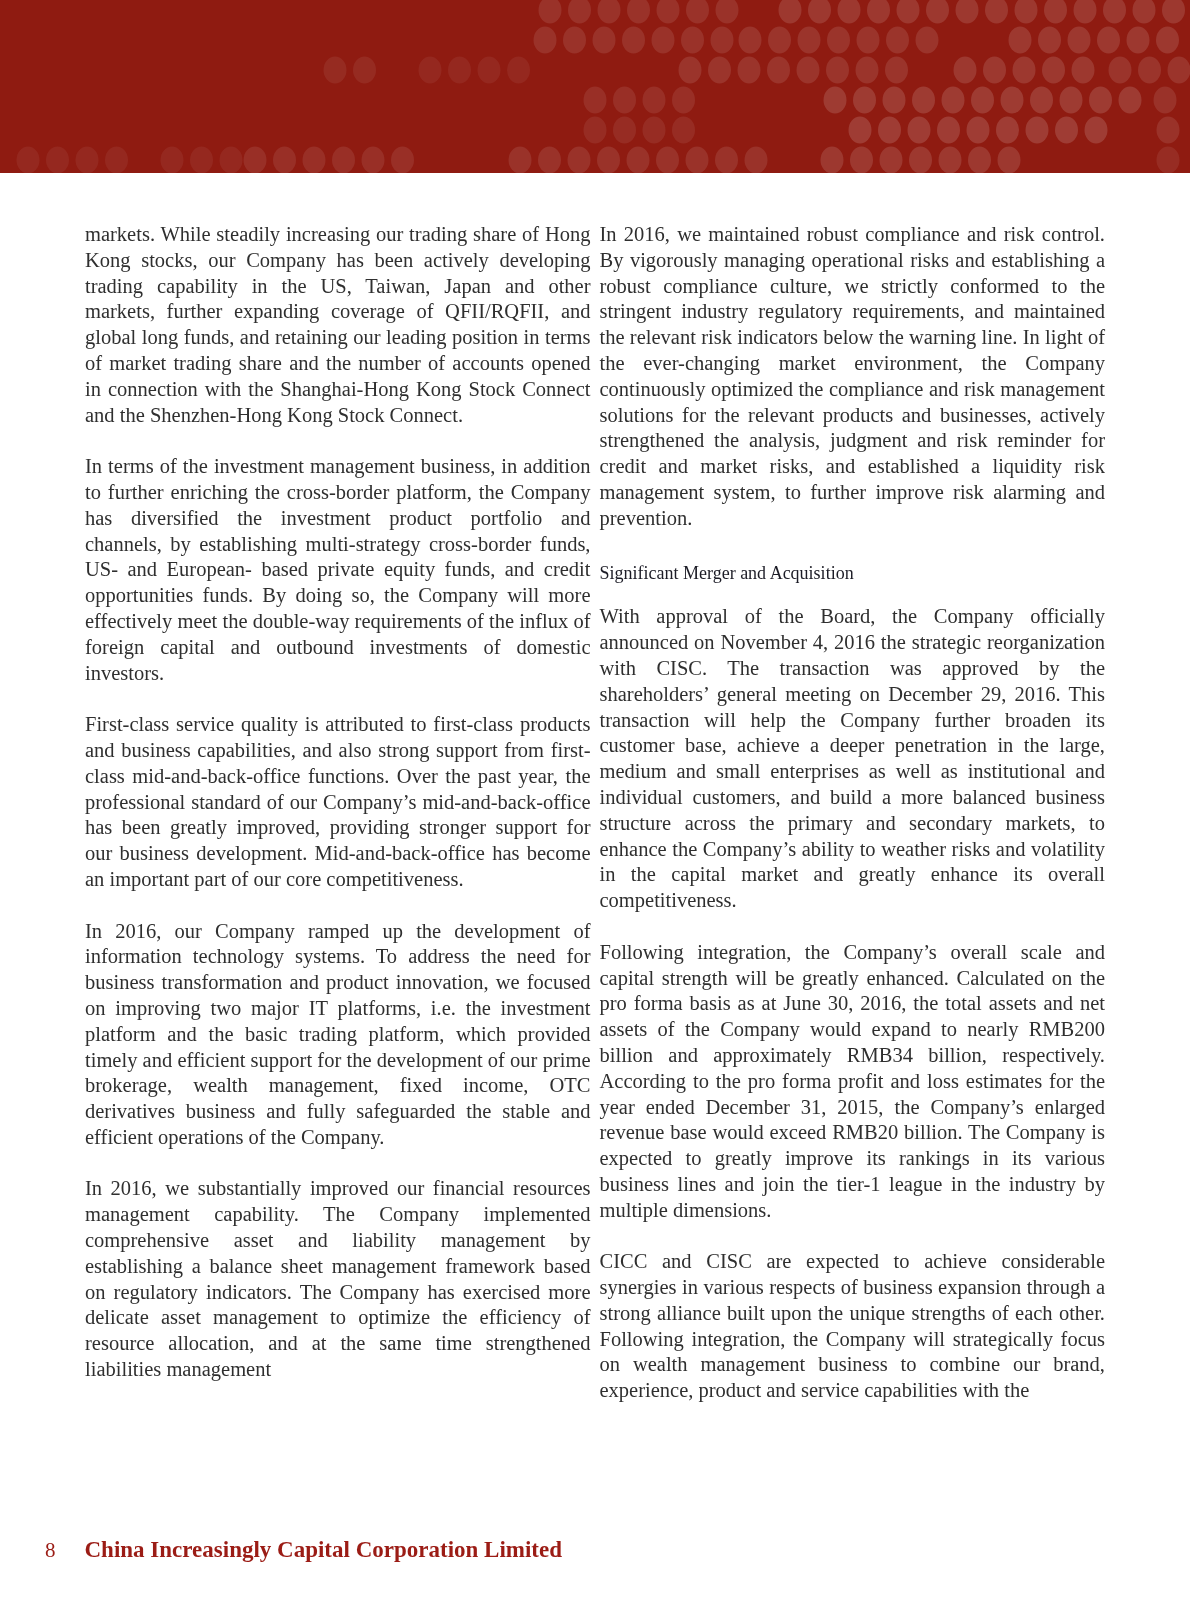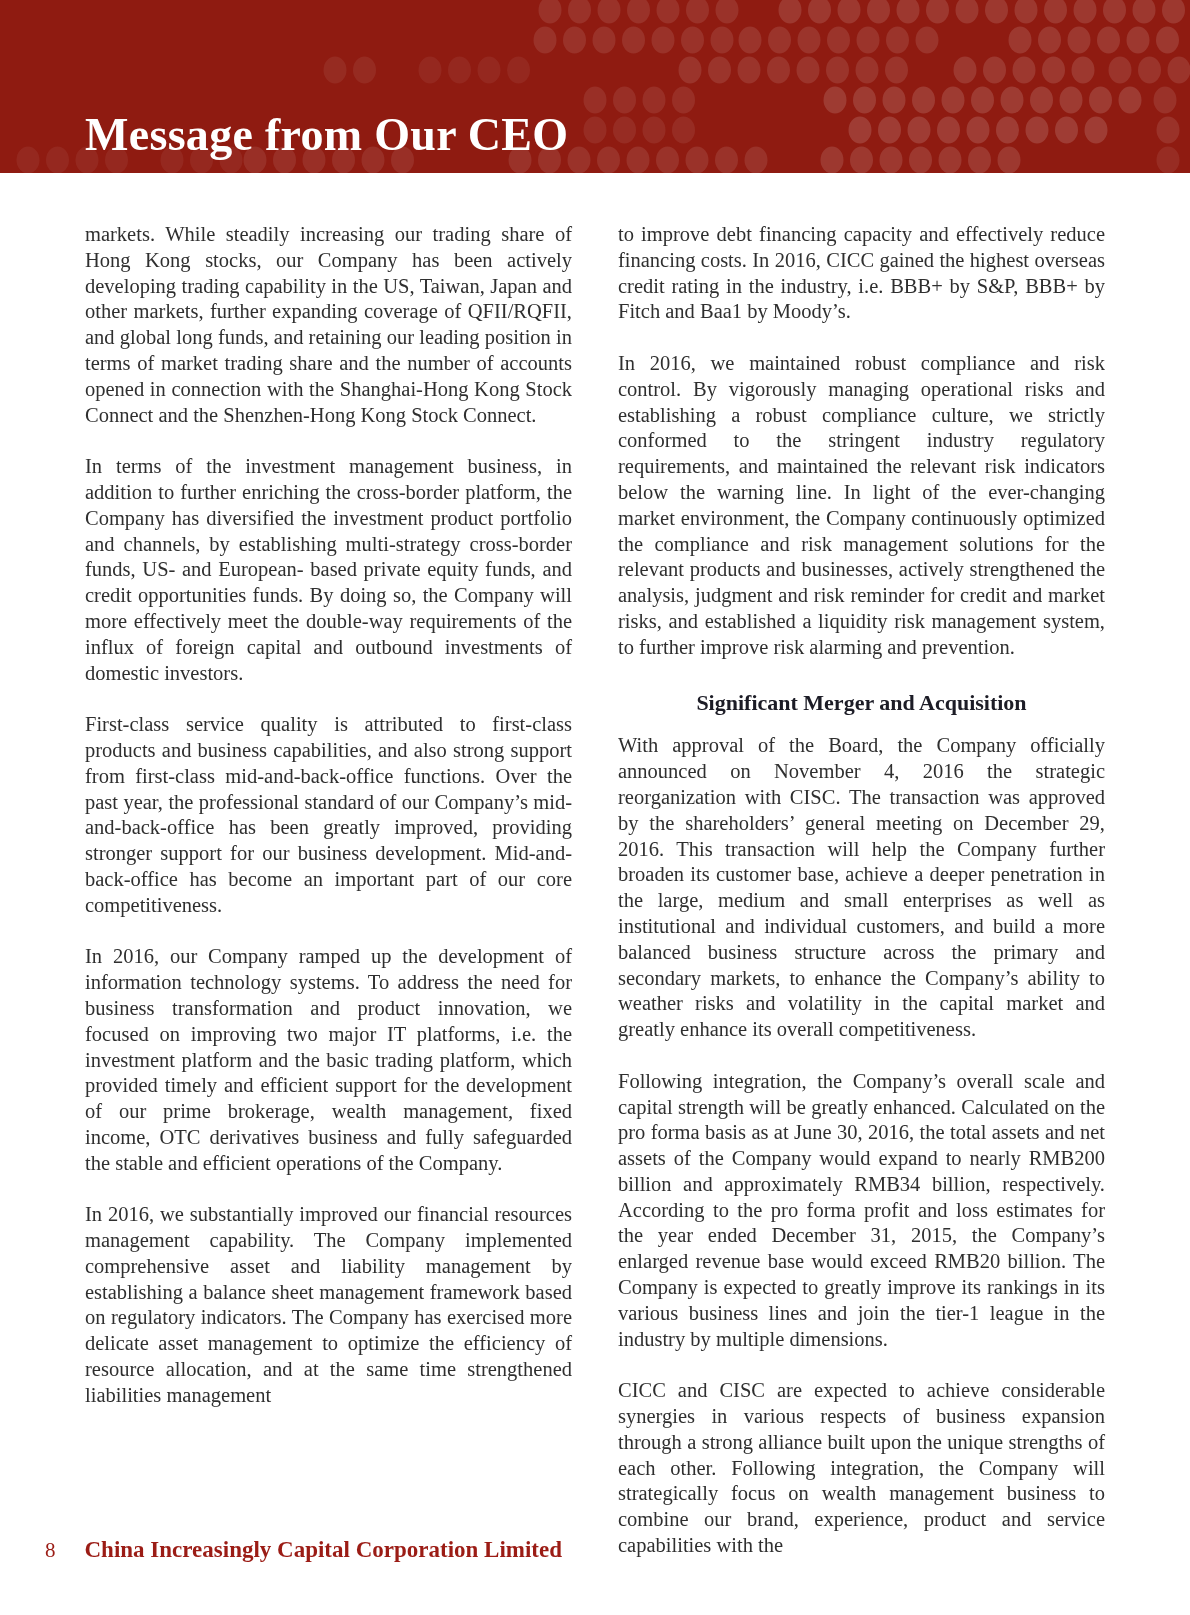--- a/index.html
+++ b/index.html
@@ -49,26 +49,26 @@
   .para { margin: 0 0 25.8px 0; }
   .subheading {
     font-size: 21.5px;
     line-height: 28.5px;
     font-weight: bold;
     color: #1c1c26;
     margin: 3px 0 12px 0;
     text-align: justify;
   }
   .section-heading {
-    font-size: 22px;
+    font-size: 18px;
     line-height: 33px;
-    font-weight: bold;
+    font-weight: normal;
     color: #1c1c26;
     margin: 0 0 14px 0;
-    text-align: center;
+    text-align: left;
   }
   .footer {
     position: absolute;
     left: 45px;
     top: 1537px;
     display: flex;
     align-items: baseline;
     color: #9b1c15;
   }
   .page-num { font-size: 21px; }
@@ -198,33 +198,31 @@
         <ellipse cx="756" cy="160" rx="11.5" ry="13.5" fill="#ffffff" fill-opacity="0.1"></ellipse>
         <ellipse cx="832" cy="160" rx="11.5" ry="13.5" fill="#ffffff" fill-opacity="0.13"></ellipse>
         <ellipse cx="861.5" cy="160" rx="11.5" ry="13.5" fill="#ffffff" fill-opacity="0.13"></ellipse>
         <ellipse cx="891" cy="160" rx="11.5" ry="13.5" fill="#ffffff" fill-opacity="0.13"></ellipse>
         <ellipse cx="920.5" cy="160" rx="11.5" ry="13.5" fill="#ffffff" fill-opacity="0.13"></ellipse>
         <ellipse cx="950" cy="160" rx="11.5" ry="13.5" fill="#ffffff" fill-opacity="0.13"></ellipse>
         <ellipse cx="979.5" cy="160" rx="11.5" ry="13.5" fill="#ffffff" fill-opacity="0.13"></ellipse>
         <ellipse cx="1009" cy="160" rx="11.5" ry="13.5" fill="#ffffff" fill-opacity="0.13"></ellipse>
         <ellipse cx="1168" cy="160" rx="11.5" ry="13.5" fill="#ffffff" fill-opacity="0.08"></ellipse>
       </svg>
-    <h1 class="banner-title" style="color: rgb(255, 255, 255);">Message from Our CEO</h1>
   </header>
 
-  <main class="content" style="color: rgb(47, 47, 47);">
+  <main class="content" style="color: rgb(47, 47, 47); gap: 9px;">
     <section class="col">
         <p class="para">markets. While steadily increasing our trading share of Hong Kong stocks, our Company has been actively developing trading capability in the US, Taiwan, Japan and other markets, further expanding coverage of QFII/RQFII, and global long funds, and retaining our leading position in terms of market trading share and the number of accounts opened in connection with the Shanghai-Hong Kong Stock Connect and the Shenzhen-Hong Kong Stock Connect.</p>
         <p class="para">In terms of the investment management business, in addition to further enriching the cross-border platform, the Company has diversified the investment product portfolio and channels, by establishing multi-strategy cross-border funds, US- and European- based private equity funds, and credit opportunities funds. By doing so, the Company will more effectively meet the double-way requirements of the influx of foreign capital and outbound investments of domestic investors.</p>
         <p class="para">First-class service quality is attributed to first-class products and business capabilities, and also strong support from first-class mid-and-back-office functions. Over the past year, the professional standard of our Company’s mid-and-back-office has been greatly improved, providing stronger support for our business development. Mid-and-back-office has become an important part of our core competitiveness.</p>
         <p class="para">In 2016, our Company ramped up the development of information technology systems. To address the need for business transformation and product innovation, we focused on improving two major IT platforms, i.e. the investment platform and the basic trading platform, which provided timely and efficient support for the development of our prime brokerage, wealth management, fixed income, OTC derivatives business and fully safeguarded the stable and efficient operations of the Company.</p>
         <p class="para">In 2016, we substantially improved our financial resources management capability. The Company implemented comprehensive asset and liability management by establishing a balance sheet management framework based on regulatory indicators. The Company has exercised more delicate asset management to optimize the efficiency of resource allocation, and at the same time strengthened liabilities management</p>
       </section>
     <section class="col">
-        <p class="para">to improve debt financing capacity and effectively reduce financing costs. In 2016, CICC gained the highest overseas credit rating in the industry, i.e. BBB+ by S&amp;P, BBB+ by Fitch and Baa1 by Moody’s.</p>
         <p class="para">In 2016, we maintained robust compliance and risk control. By vigorously managing operational risks and establishing a robust compliance culture, we strictly conformed to the stringent industry regulatory requirements, and maintained the relevant risk indicators below the warning line. In light of the ever-changing market environment, the Company continuously optimized the compliance and risk management solutions for the relevant products and businesses, actively strengthened the analysis, judgment and risk reminder for credit and market risks, and established a liquidity risk management system, to further improve risk alarming and prevention.</p>
         <h2 class="section-heading">Significant Merger and Acquisition</h2>
         <p class="para">With approval of the Board, the Company officially announced on November 4, 2016 the strategic reorganization with CISC. The transaction was approved by the shareholders’ general meeting on December 29, 2016. This transaction will help the Company further broaden its customer base, achieve a deeper penetration in the large, medium and small enterprises as well as institutional and individual customers, and build a more balanced business structure across the primary and secondary markets, to enhance the Company’s ability to weather risks and volatility in the capital market and greatly enhance its overall competitiveness.</p>
         <p class="para">Following integration, the Company’s overall scale and capital strength will be greatly enhanced. Calculated on the pro forma basis as at June 30, 2016, the total assets and net assets of the Company would expand to nearly RMB200 billion and approximately RMB34 billion, respectively. According to the pro forma profit and loss estimates for the year ended December 31, 2015, the Company’s enlarged revenue base would exceed RMB20 billion. The Company is expected to greatly improve its rankings in its various business lines and join the tier-1 league in the industry by multiple dimensions.</p>
         <p class="para">CICC and CISC are expected to achieve considerable synergies in various respects of business expansion through a strong alliance built upon the unique strengths of each other. Following integration, the Company will strategically focus on wealth management business to combine our brand, experience, product and service capabilities with the</p>
       </section>
   </main>
 
   <footer class="footer" style="color: rgb(155, 28, 21);">
     <span class="page-num">8</span>

